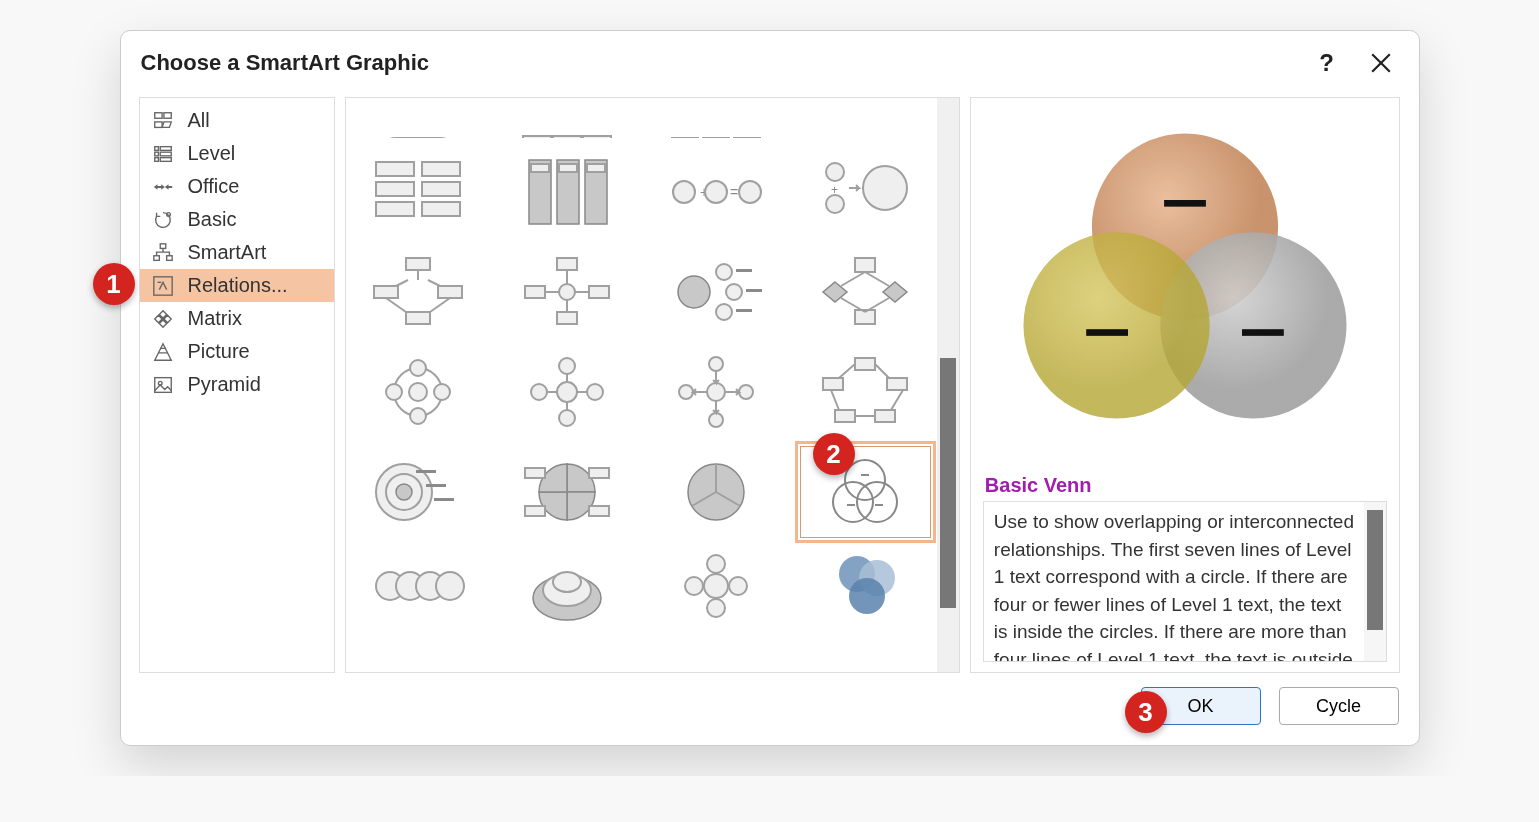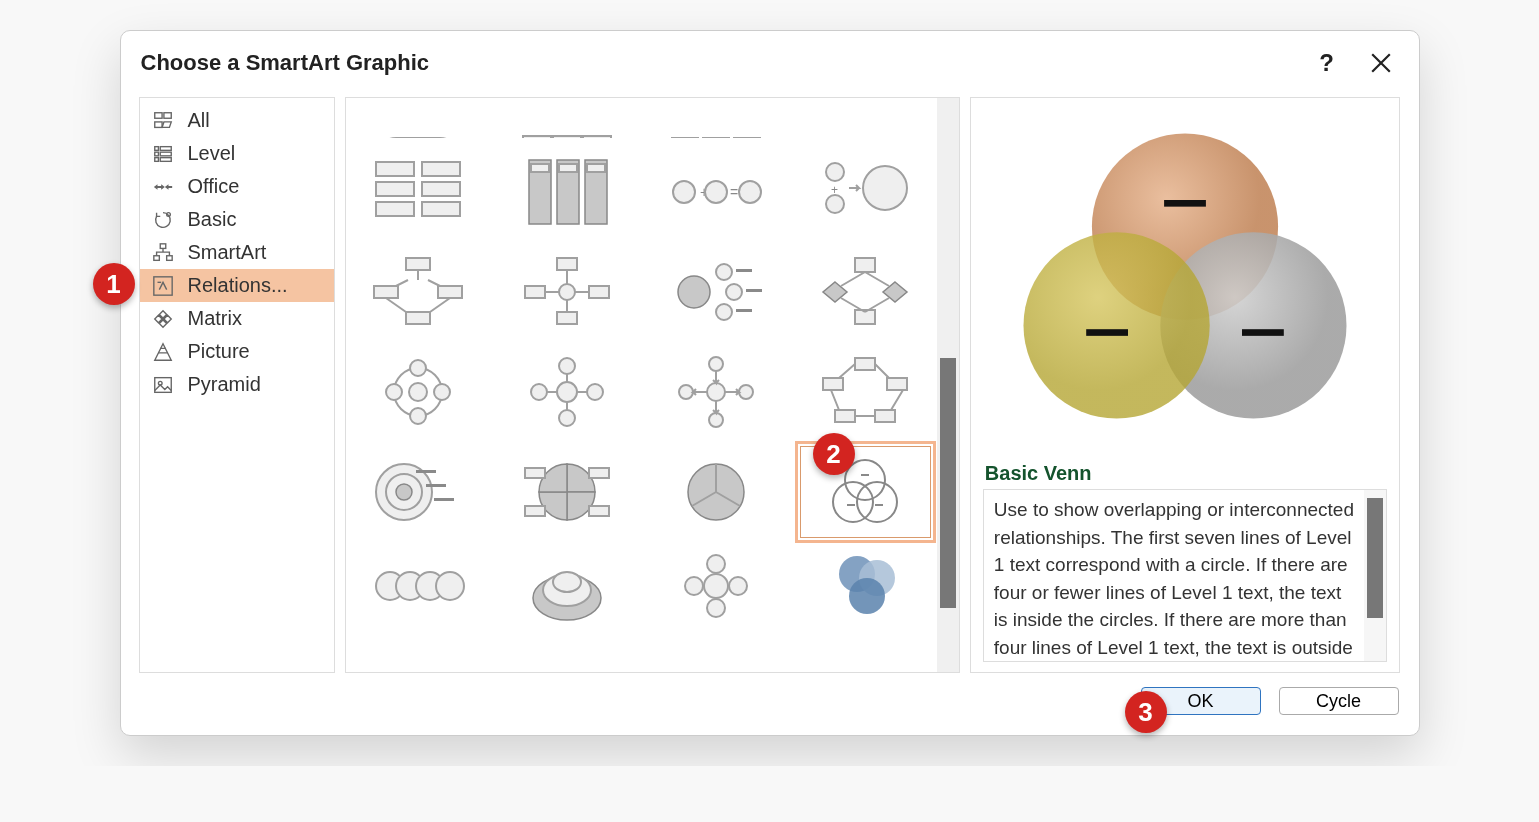--- a/index.html
+++ b/index.html
@@ -134,21 +134,22 @@
   .preview-image {
     height: 356px;
     display:flex;
     align-items:center;
     justify-content:center;
   }
   .preview-title {
     font-weight: 700;
     font-size: 20px;
     padding: 8px 0 4px 2px;
-    color:#14532d;
+    color:#a21caf;
+    margin-top:12px;
   }
   .preview-desc-wrap {
     flex:1;
     border: 1px solid #ddd;
     display:flex;
     overflow:hidden;
   }
   .preview-desc {
     flex:1;
     padding: 6px 10px;
@@ -171,21 +172,21 @@
 
   
   .button-row {
     display: flex;
     justify-content: flex-end;
     gap: 18px;
     padding: 14px 20px 20px 20px;
   }
   .btn {
     min-width: 120px;
-    height: 28px;
+    height: 38px;
     border: 1px solid #aaa;
     background: #fff;
     font-size: 18px;
     border-radius: 4px;
     cursor: pointer;
   }
   .btn.primary {
     border: 1.5px solid #2f74c0;
     background: #eaf3fb;
   }

